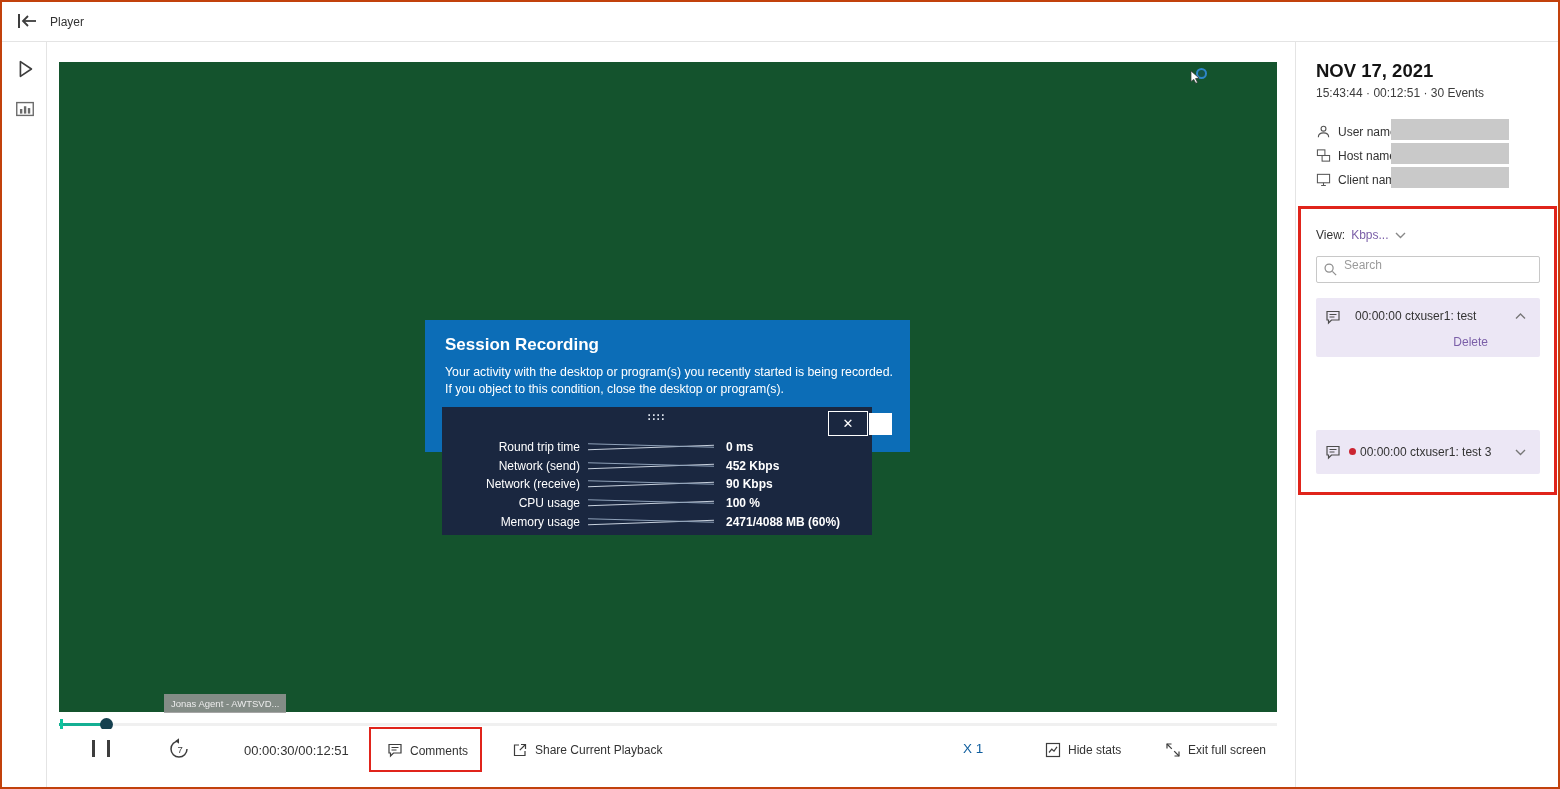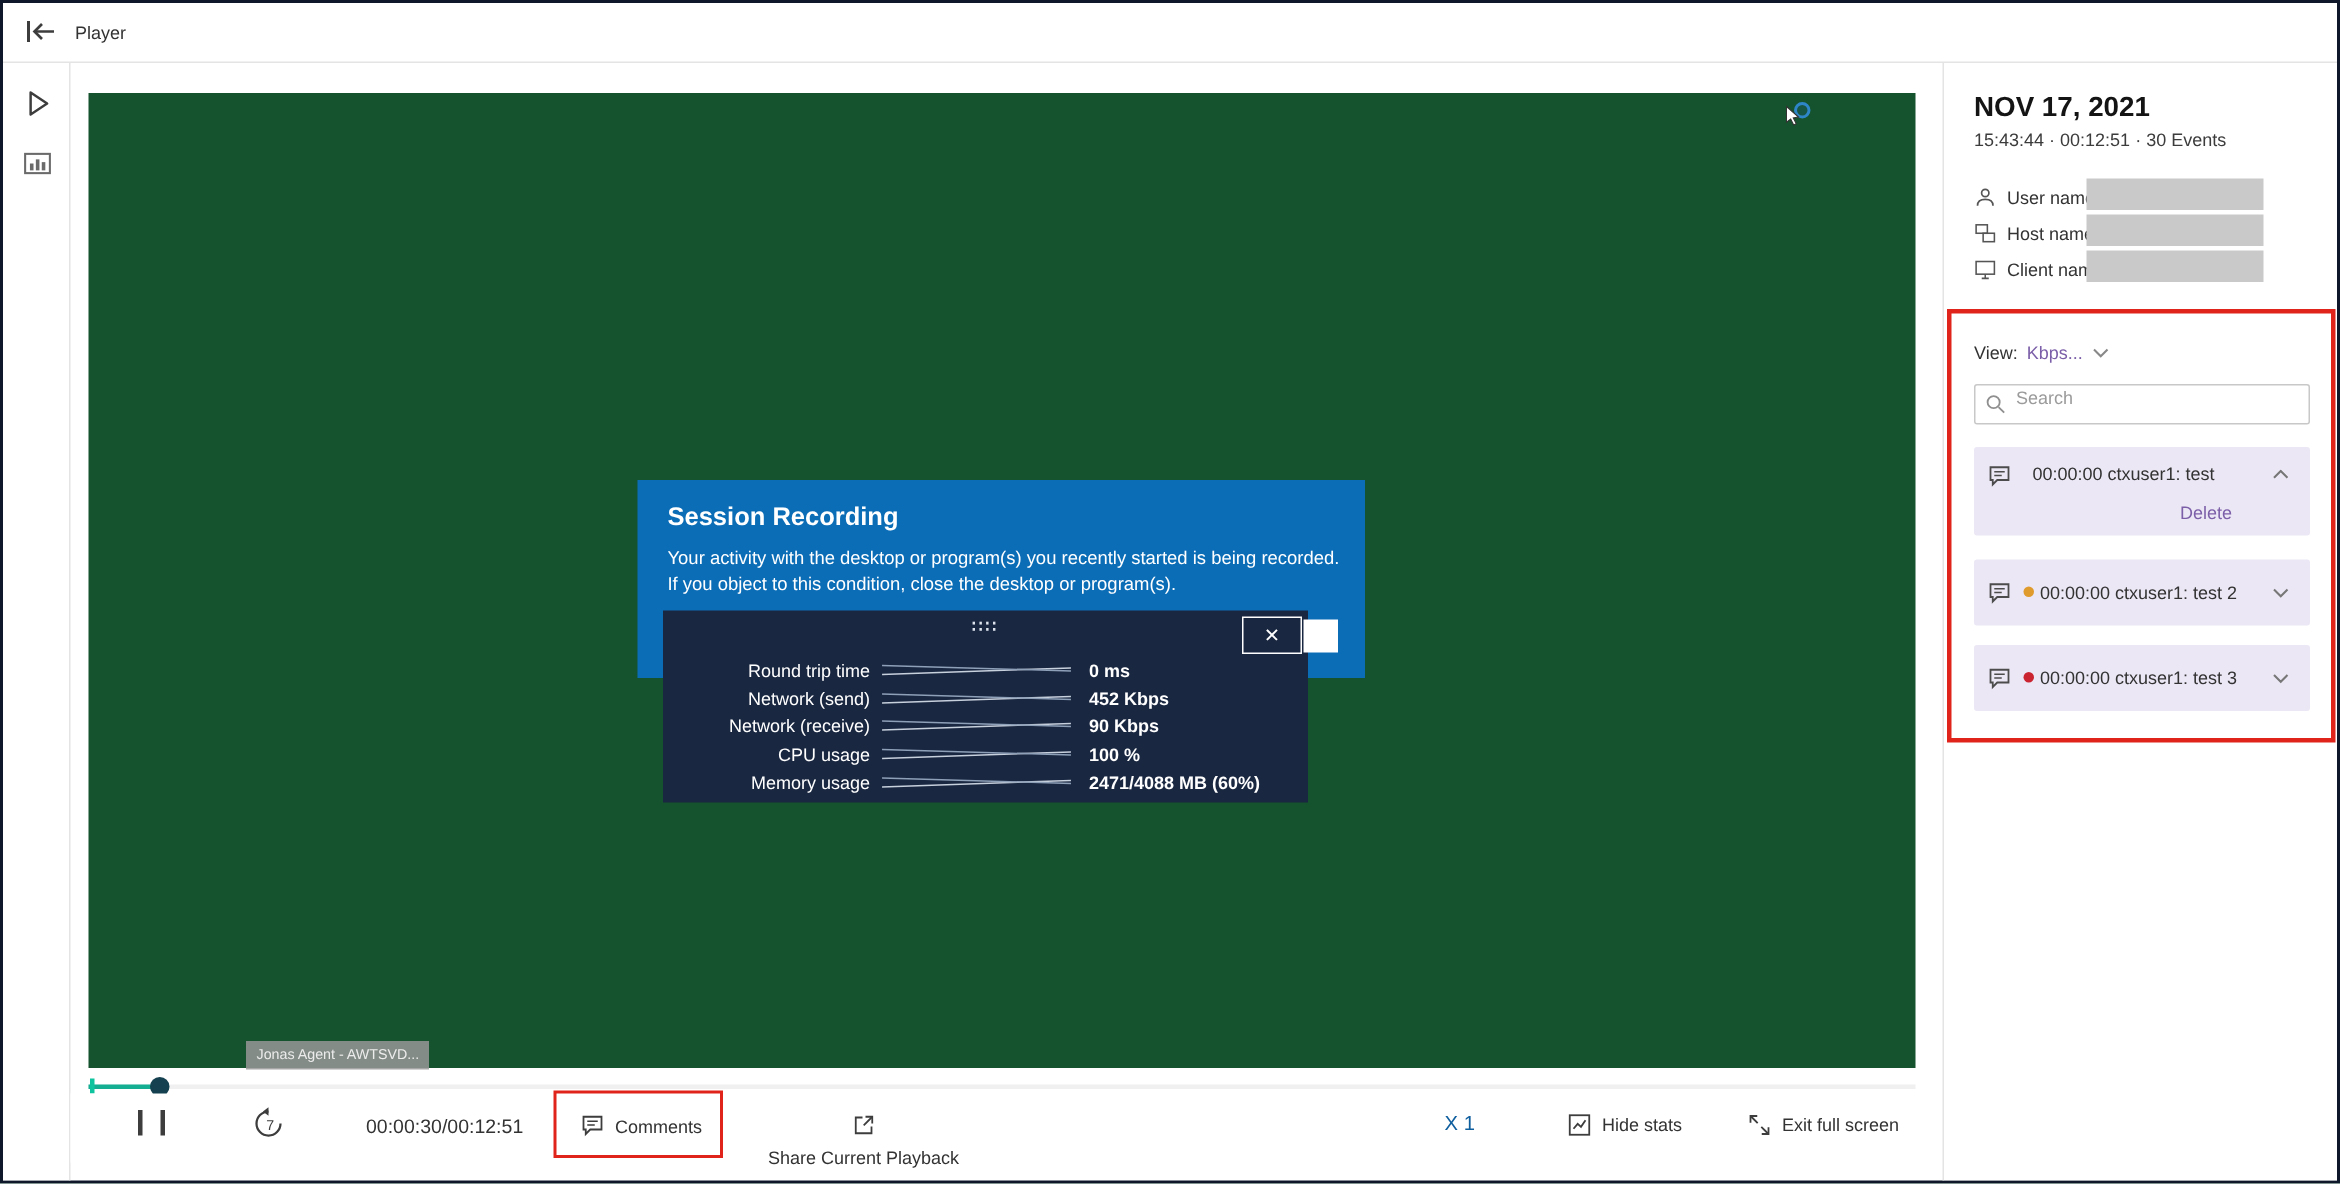--- a/index.html
+++ b/index.html
@@ -1,17 +1,17 @@
 <!DOCTYPE html>
 <html><head>
 <meta charset="utf-8">
 <style>
   * { margin:0; padding:0; box-sizing:border-box; }
   body { font-family:"Liberation Sans", sans-serif; background:#fff; }
-  .page { position:relative; width:1560px; height:789px; border:2px solid #0f172a; background:#fff; overflow:hidden; font-size:12px; color:#333; }
+  .page { position:relative; width:1560px; height:789px; border:2px solid #c2410c; background:#fff; overflow:hidden; font-size:12px; color:#333; }
 
   
   .topbar { position:absolute; left:0; top:0; right:0; height:40px; background:#fff; border-bottom:1px solid #e4e4e4; }
   .back-btn { position:absolute; left:12px; top:9px; width:26px; height:22px; background:none; border:none; cursor:pointer; }
   .topbar-title { position:absolute; left:48px; top:13px; font-size:12px; color:#333; }
 
   
   .leftbar { position:absolute; left:0; top:40px; bottom:0; width:45px; background:#fff; border-right:1px solid #e4e4e4; }
   .rail-btn { position:absolute; left:10px; width:25px; height:25px; background:none; border:none; cursor:pointer; }
 
@@ -47,21 +47,21 @@
 
   
   .controls { position:absolute; left:45px; top:727px; width:1248px; height:46px; background:#fff; }
   .ctl { position:absolute; display:flex; align-items:center; gap:7px; background:none; border:none; cursor:pointer; font-size:12px; color:#333; font-family:"Liberation Sans", sans-serif; }
   .pause-btn { left:45px; top:10px; width:18px; height:18px; }
   .bar { width:5px; height:17px; background:#3d3d3d; display:inline-block; }
   .bar + .bar { margin-left:5px; }
   .rewind-btn { left:120px; top:8px; }
   .time-text { position:absolute; left:197px; top:14px; font-size:13px; color:#333; }
   .comments-btn { left:340px; top:13px;align-items:flex-end; }
-  .share-btn { left:465px; top:13px;flex-direction:column; }
+  .share-btn { left:465px; top:13px; }
   .speed-btn { left:916px; top:12px; font-size:13.5px; color:#0f5e9e; }
   .hidestats-btn { left:998px; top:13px; }
   .exit-btn { left:1118px; top:13px; }
 
   
   .rightpanel { position:absolute; left:1293px; top:40px; right:0; bottom:0; background:#fff; border-left:1px solid #e4e4e4; }
   .rp-date { position:absolute; left:20px; top:18px; font-size:18.5px; font-weight:700; color:#141414; }
   .rp-meta { position:absolute; left:20px; top:44px; font-size:12px; color:#3c3c3c; }
   .id-row { position:absolute; left:20px; height:21px; display:flex; align-items:center; gap:7px; }
   .id-label { font-size:12px; color:#333; white-space:nowrap; }
@@ -294,31 +294,20 @@
           <path d="M2 2.5 H14 V11 H6.5 L3.5 14 V11 H2 Z" fill="none" stroke="#4c4c4c" stroke-width="1.2"></path>
           <path d="M4.5 5.5 H11.5 M4.5 8 H9.5" stroke="#4c4c4c" stroke-width="1.1"></path>
         </svg>
       <span class="ci-text">00:00:00 ctxuser1: test</span>
       <svg class="ci-chev" width="11" height="7" viewBox="0 0 11 7">
           <path d="M1 5.5 L5.5 1 L10 5.5" fill="none" stroke="#777" stroke-width="1.4"></path>
         </svg>
       <button class="ci-delete">Delete</button>
     </div>
 
-    <div class="citem citem-2">
-      <svg class="ci-icon ci-icon-mid" width="16" height="16" viewBox="0 0 16 16">
-          <path d="M2 2.5 H14 V11 H6.5 L3.5 14 V11 H2 Z" fill="none" stroke="#4c4c4c" stroke-width="1.2"></path>
-          <path d="M4.5 5.5 H11.5 M4.5 8 H9.5" stroke="#4c4c4c" stroke-width="1.1"></path>
-        </svg>
-      <span class="dot dot-orange"></span>
-      <span class="ci-text ci-text-dot">00:00:00 ctxuser1: test 2</span>
-      <svg class="ci-chev ci-chev-mid" width="11" height="7" viewBox="0 0 11 7">
-          <path d="M1 1 L5.5 5.5 L10 1" fill="none" stroke="#777" stroke-width="1.4"></path>
-        </svg>
-    </div>
 
     <div class="citem citem-3">
       <svg class="ci-icon ci-icon-mid" width="16" height="16" viewBox="0 0 16 16">
           <path d="M2 2.5 H14 V11 H6.5 L3.5 14 V11 H2 Z" fill="none" stroke="#4c4c4c" stroke-width="1.2"></path>
           <path d="M4.5 5.5 H11.5 M4.5 8 H9.5" stroke="#4c4c4c" stroke-width="1.1"></path>
         </svg>
       <span class="dot dot-red"></span>
       <span class="ci-text ci-text-dot">00:00:00 ctxuser1: test 3</span>
       <svg class="ci-chev ci-chev-mid" width="11" height="7" viewBox="0 0 11 7">
           <path d="M1 1 L5.5 5.5 L10 1" fill="none" stroke="#777" stroke-width="1.4"></path>

